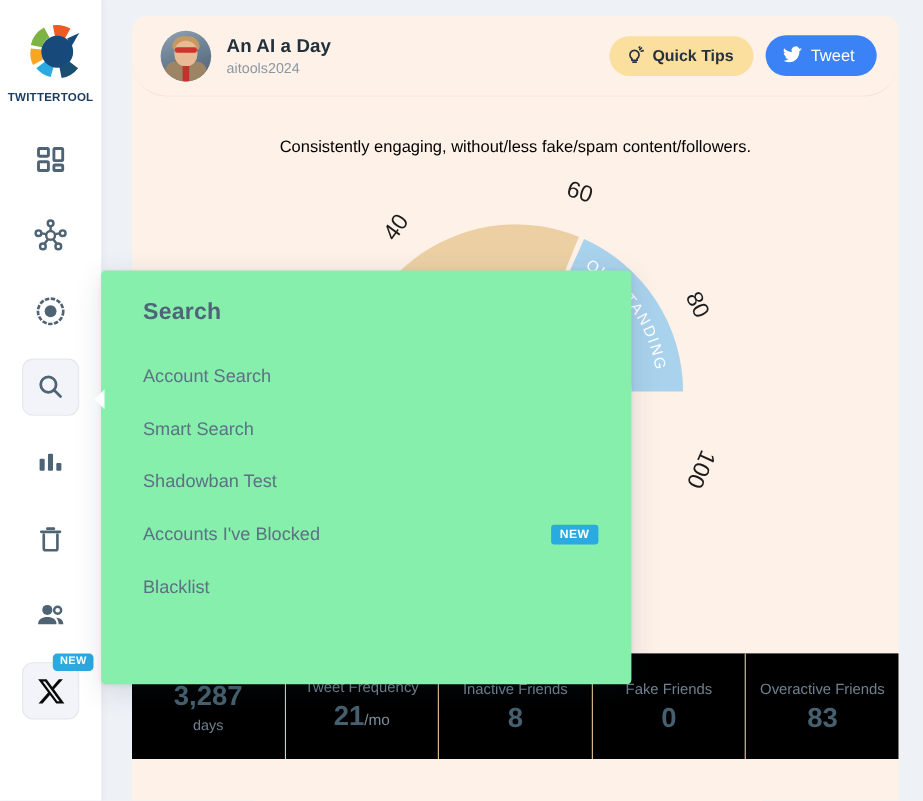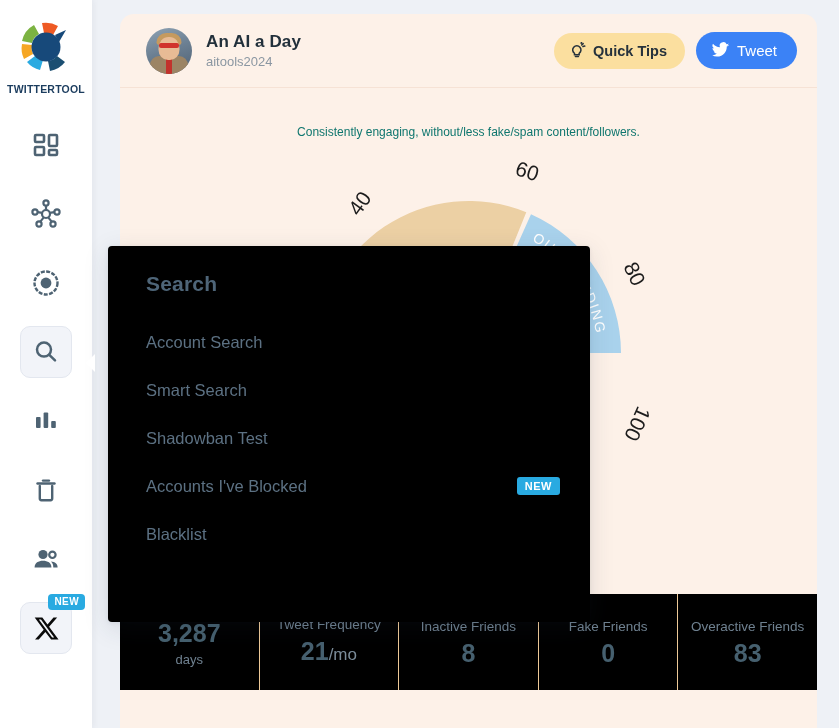--- a/index.html
+++ b/index.html
@@ -14,21 +14,21 @@
   
   .sidebar {
     position: relative;
     width: 92px; height: 728px;
     background: #ffffff;
     flex: 0 0 92px;
     display: flex; flex-direction: column; align-items: center;
     z-index: 30;
     box-shadow: 2px 0 6px rgba(30,40,60,.05);
   }
-  .logo-wrap { margin-top: 14px; display:flex; flex-direction:column; align-items:center; }
+  .logo-wrap { margin-top: 14px; display:flex; flex-direction:column; align-items:flex-end; }
   .logo-mark { width: 66px; height: 66px; }
   .logo-text {
     font-size: 10.5px; font-weight: 700; letter-spacing: .2px;
     color: #1b3c5e; margin-top: 3px;
   }
   .nav { margin-top: 24px; display:flex; flex-direction:column; align-items:center; gap: 17px; width:100%; }
   .nav-item {
     position: relative;
     width: 52px; height: 52px;
     border-radius: 10px;
@@ -59,20 +59,21 @@
     border-radius: 14px 14px 0 0;
     overflow: hidden;
   }
 
   
   .card-header {
     height: 74px;
     display: flex; align-items: center;
     padding: 0 20px 0 26px;
     border-bottom: 1px solid #f6e2d5;
+    border-radius: 32px;
   }
   .avatar {
     width: 46px; height: 46px; border-radius: 50%;
     flex: 0 0 46px;
     overflow: hidden;
     background: linear-gradient(160deg,#8fa3b4 0%,#6b7f92 48%,#4e6073 100%);
     position: relative;
   }
   .avatar .face {
     position:absolute; left:50%; top:9px; transform:translateX(-50%);
@@ -120,21 +121,21 @@
   }
 
   
   .title-block { text-align: center; padding-top: 28px; }
   .title {
     font-size: 31px; font-weight: 700; letter-spacing: .2px;
     color: #4c6374;
   }
   .title .hl { color: #e7cb92; }
   .subtitle {
-    font-size: 12px; color: #0f766e; margin-top: 9px;
+    font-size: 15px; color: #000000; margin-top: 9px;
   }
 
   
   .gauge-area {
     position: relative;
     width: 100%; height: 330px;
     margin-top: 4px;
   }
   .gauge-svg { position:absolute; left:50%; top:0; transform:translateX(-50%); }
   .brand-mark {
@@ -156,34 +157,33 @@
     display: flex; flex-direction: column;
     align-items: center; justify-content: center;
     padding-top: 2px;
   }
   .stat:last-child { border-right: none; }
   .stat-label { font-size: 13.5px; color: #6f8190; line-height: 20px; }
   .stat-value {
     font-size: 25px; font-weight: 700; color: #46606f;
     line-height: 33px;
   }
-  .stat-value .unit { font-size: 17px; font-weight: 400; color: #7b8c99; }
+  .stat-value .unit { font-size: 14px; font-weight: 400; color: #7b8c99; }
   .stat-sub { font-size: 13px; color: #6f8190; line-height: 20px; }
 
   
   .flyout {
     position: absolute;
     left: 92px; top: 246px;
     width: 482px; height: 376px;
-    background: #000000;
+    background: #86efac;
     border-radius: 4px;
     box-shadow: 0 6px 26px rgba(40,55,75,.13), 0 1px 4px rgba(40,55,75,.08);
     z-index: 40;
     padding: 26px 30px 0 38px;
-    margin-left: 16px;
   }
   .flyout-title {
     font-size: 21px; font-weight: 700; color: #4e6578;
     letter-spacing: .2px; margin-bottom: 22px;
   }
   .flyout-item {
     display: flex; align-items: center;
     height: 48px;
     font-size: 16.5px; color: #5c7183;
     cursor: pointer;

